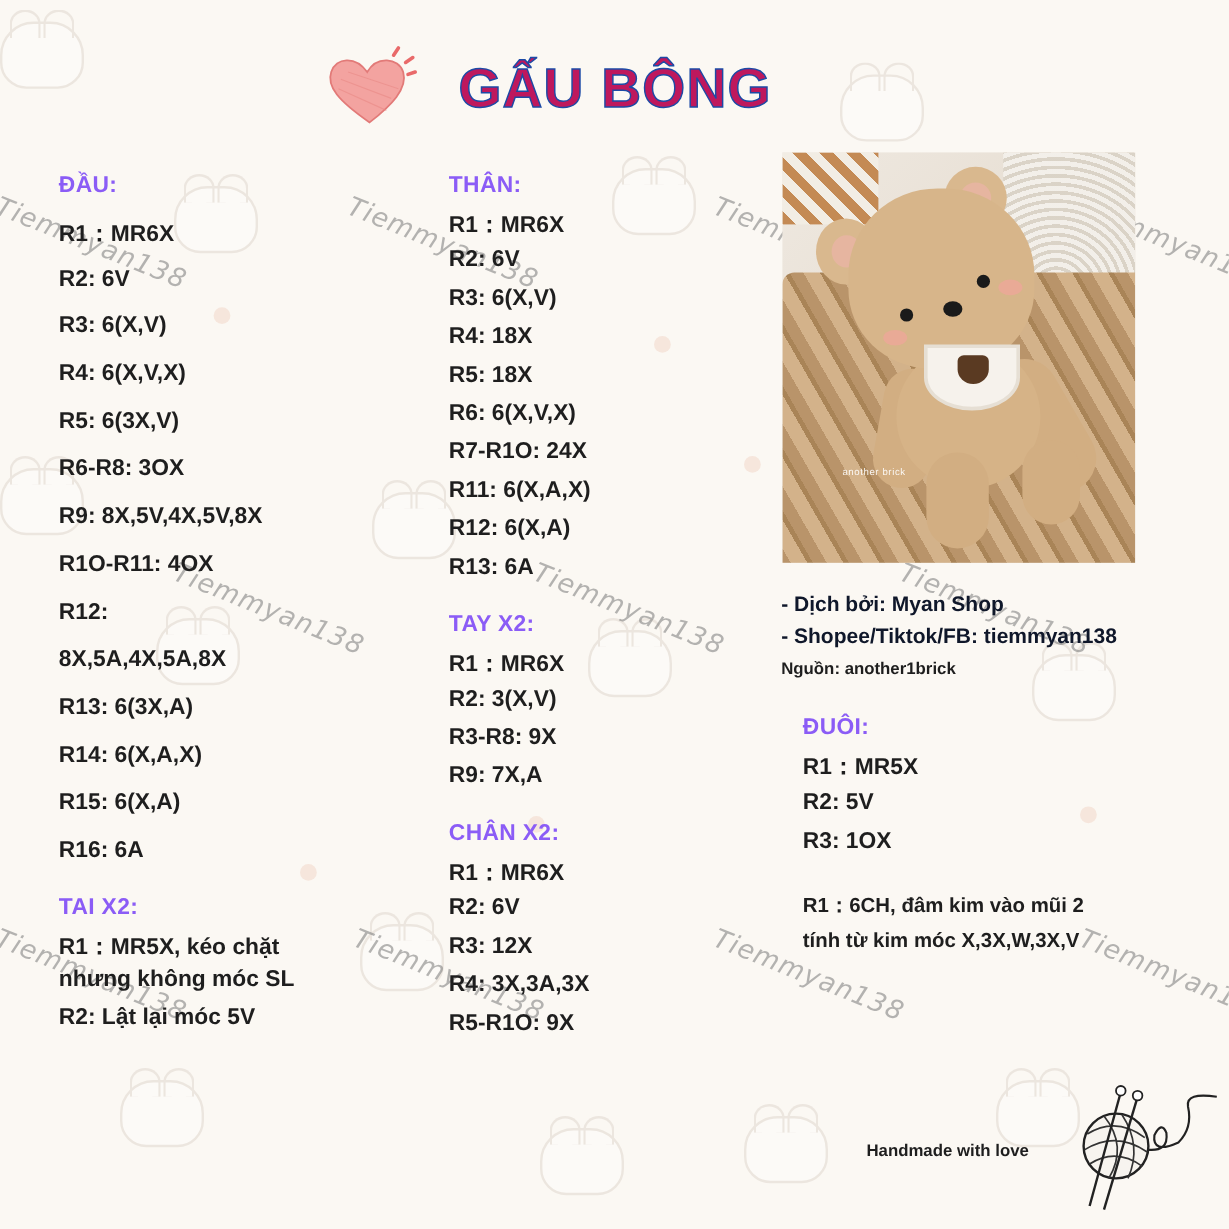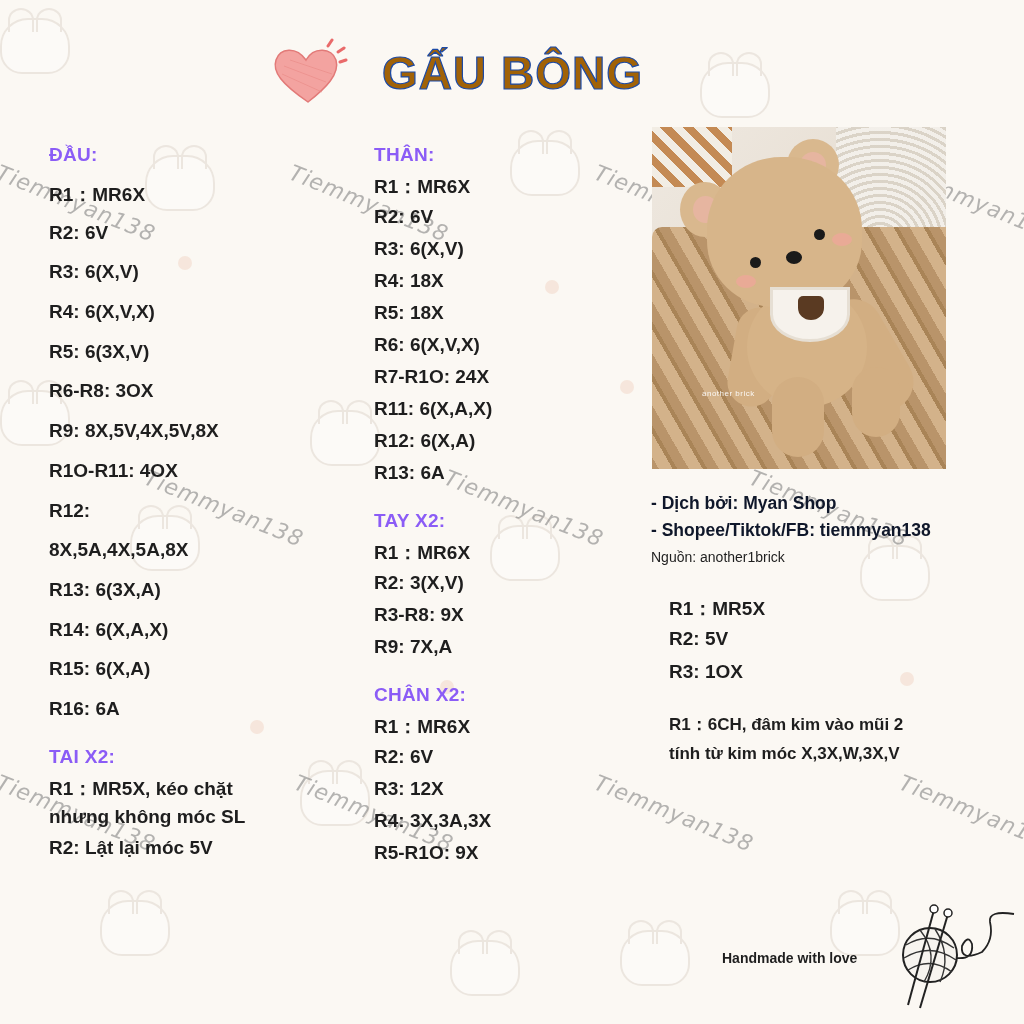--- a/index.html
+++ b/index.html
@@ -27,21 +27,21 @@
     position: absolute; font-family: "DejaVu Sans", sans-serif; font-size: 22px;
     font-weight: 200; color: rgba(120,120,120,0.55); letter-spacing: 1px;
     transform: rotate(22deg); transform-origin: left top; white-space: nowrap;
     font-style: italic;
   }
 
   .title-wrap { position: absolute; left: 268px; top: 28px; height: 90px; display: flex; align-items: center; }
   .heart { width: 80px; height: 70px; position: relative; }
   .title {
     position: absolute; left: 382px; top: 46px; font-family: "Liberation Sans", sans-serif;
-    font-weight: 900; font-size: 46px; color: #a16207; letter-spacing: 1px;
+    font-weight: 900; font-size: 46px; color: #be185d; letter-spacing: 1px;
     -webkit-text-stroke: 1.2px #1c4aa6;
   }
 
   .col { position: absolute; }
   .section-title {
     color: #8b5cf6; font-weight: 700; font-size: 19px; letter-spacing: 0.3px;
   }
   .row { font-weight: 700; font-size: 19px; color: #1e1e1e; white-space: nowrap; }
 
   #col1 { left: 49px; top: 144px; }
@@ -101,21 +101,21 @@
     border-radius: 0 0 50% 50%; background: #f6f2ec; border: 3px solid #e6dfd4;
   }
   .bear-bib::after {
     content: ""; position: absolute; left: 25px; top: 6px; width: 26px; height: 24px;
     background: #5a3a22; border-radius: 20% 20% 50% 50%;
   }
   .photo-wm { position: absolute; left: 50px; top: 262px; color: #fff; font-size: 8px; letter-spacing: 0.5px; opacity: 0.9; }
 
   .credits { position: absolute; left: 651px; top: 493px; }
   .credit-red { color: #0f172a; font-size: 17.5px; font-weight: 700; height: 27px; white-space: nowrap; }
-  .credit-src { color: #1e1e1e; font-size: 14px; font-weight: 400; margin-top: 2px; }
+  .credit-src { color: #1e1e1e; font-size: 14px; font-weight: 700; margin-top: 2px; }
 
   .footer-text { position: absolute; left: 722px; top: 950px; font-size: 14px; font-weight: 700; color: #1e1e1e; }
   .yarn { position: absolute; left: 890px; top: 900px; width: 134px; height: 110px; }
 </style>
 </head>
 <body>
 
 <div class="bg-deco" style="inset:0;">
   <div class="cloud" style="left:0;top:18px;"></div>
   <div class="cloud" style="left:145px;top:155px;"></div>
@@ -244,20 +244,21 @@
 </div>
 
 <div class="credits">
   <div class="credit-red">- Dịch bởi: Myan Shop</div>
   <div class="credit-red">- Shopee/Tiktok/FB: tiemmyan138</div>
   <div class="credit-src">Nguồn: another1brick</div>
 </div>
 
 <div class="col" id="col3">
   <div>
+    <div class="section-title">ĐUÔI:</div>
     <div class="row">R1：MR5X</div>
     <div class="row">R2: 5V</div>
     <div class="row">R3: 1OX</div>
   </div>
   <div class="gap"></div>
   <div>
     <div class="row nose-row" style="font-size:17px;">R1：6CH, đâm kim vào mũi 2</div>
     <div class="row nose-row" style="font-size:17px;">tính từ kim móc X,3X,W,3X,V</div>
   </div>
 </div>

